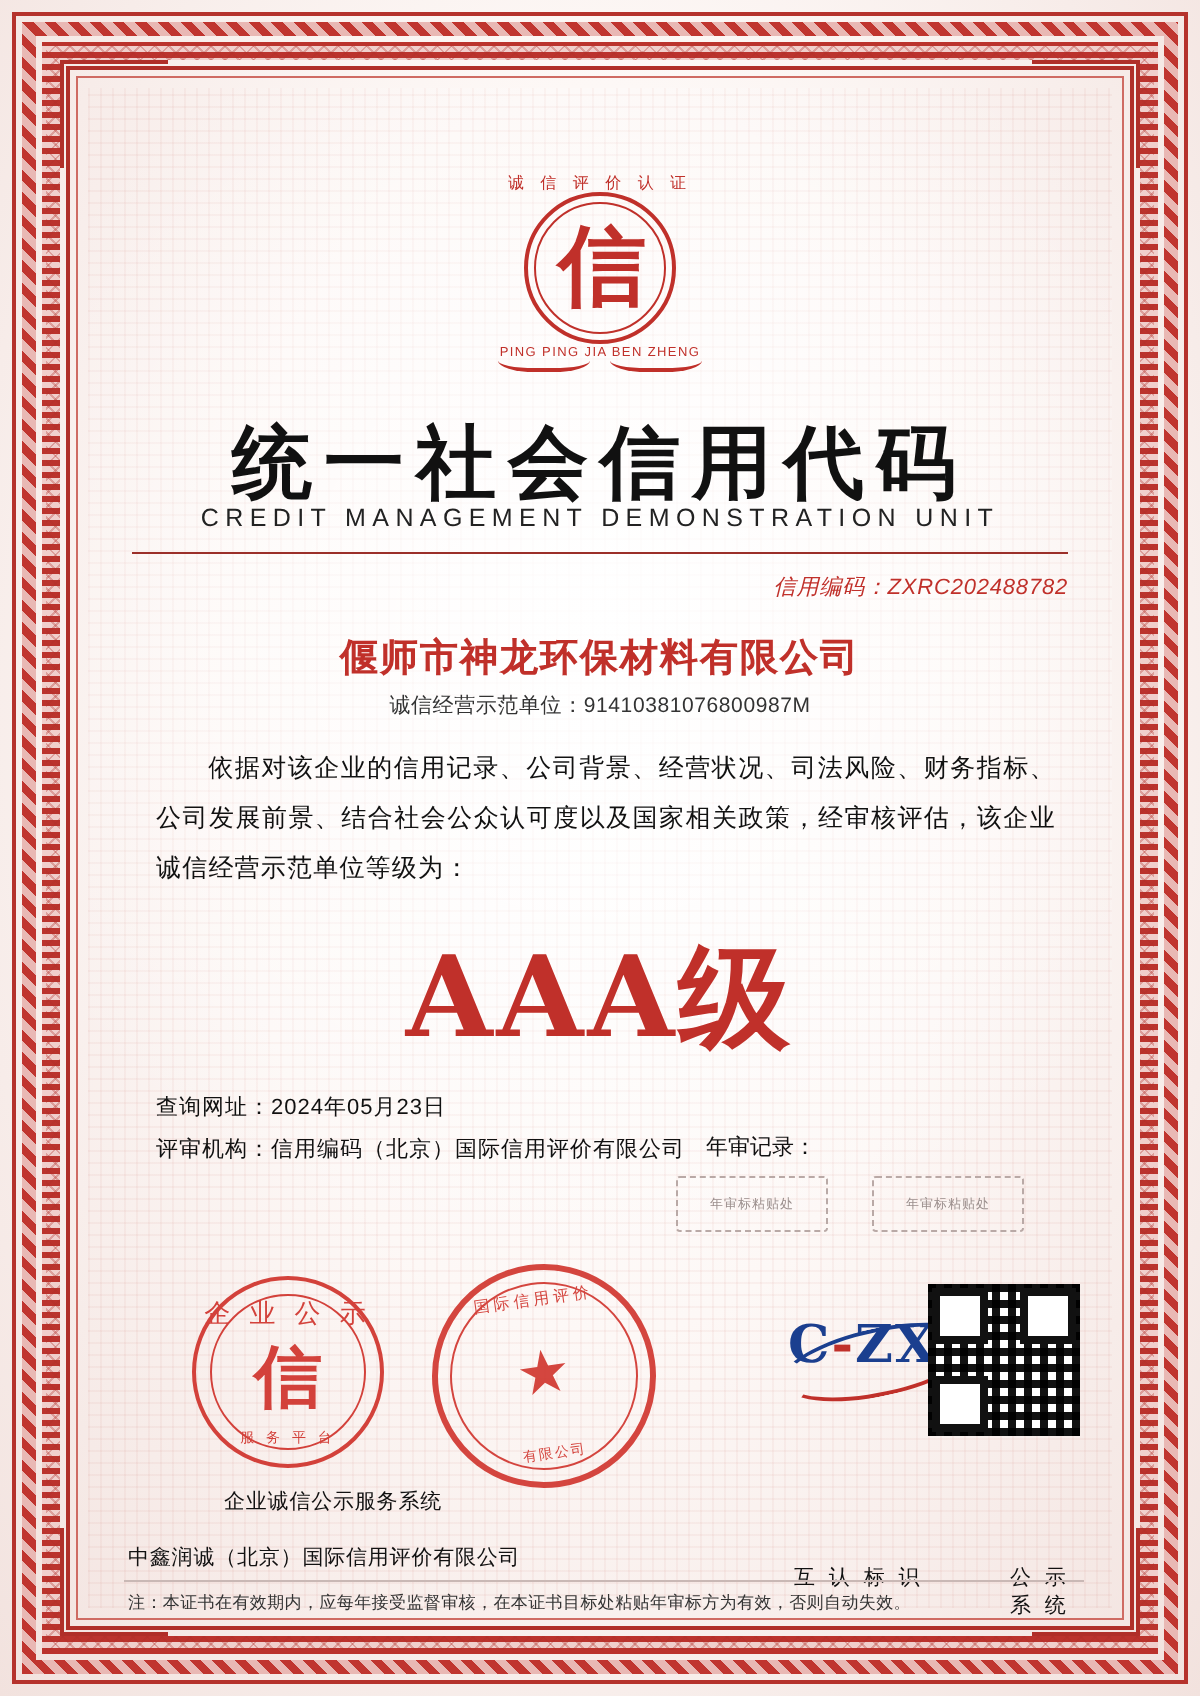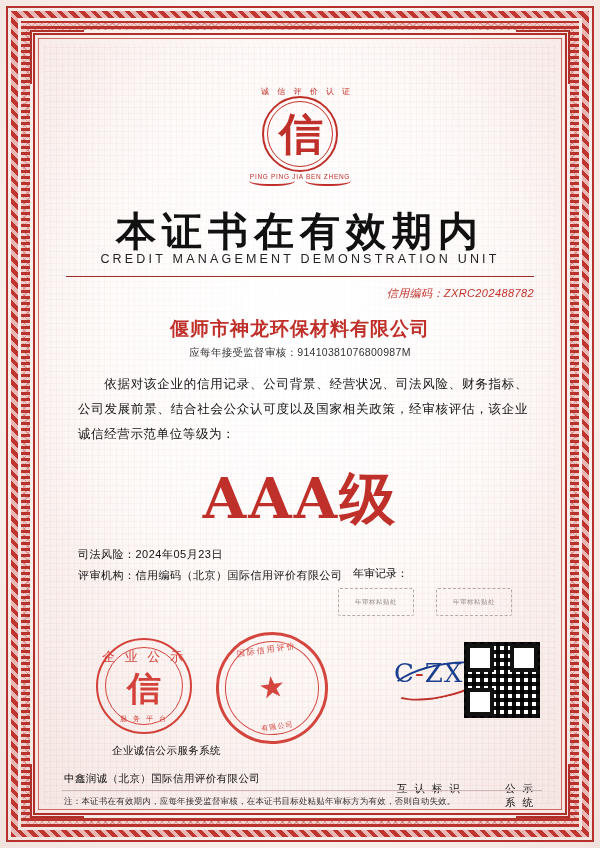--- a/index.html
+++ b/index.html
@@ -51,21 +51,21 @@
     position:absolute;left:17px;top:8px;width:76px;height:76px;border-radius:50%;
     border:2.5px solid #c0302a;box-sizing:border-box;}
   .emblem .ring2{
     position:absolute;left:22px;top:13px;width:66px;height:66px;border-radius:50%;
     border:1px solid #c0302a;box-sizing:border-box;}
   .emblem .glyph{
     position:absolute;left:0;top:14px;width:110px;text-align:center;
     font-family:"DejaVu Serif",serif;font-weight:bold;font-size:44px;color:#c0302a;
     line-height:64px;letter-spacing:-2px;}
   .emblem .toptxt{
-    position:absolute;left:16px;top:-2px;width:110px;
+    position:absolute;left:0;top:-2px;width:110px;text-align:center;
     font-size:8px;color:#c0302a;letter-spacing:3px;}
   .emblem .arc{
     position:absolute;left:0;bottom:12px;width:110px;text-align:center;
     font-size:6.5px;color:#c0302a;letter-spacing:.7px;}
   .emblem .wing{
     position:absolute;bottom:6px;width:46px;height:12px;
     border-bottom:2px solid #c0302a;border-radius:0 0 40% 40%;}
   .wing-l{left:4px;} .wing-r{right:4px;}
 
   .title{
@@ -131,21 +131,21 @@
     border:1px solid #d0332c;}
   .seal2 .star{position:absolute;left:50%;top:50%;transform:translate(-50%,-52%);
     font-size:30px;color:#d0332c;line-height:1;}
   .seal2 .s2-top{position:absolute;left:0;top:9px;width:100%;text-align:center;
     font-size:8px;color:#d0332c;letter-spacing:2px;}
   .seal2 .s2-bot{position:absolute;left:0;bottom:9px;width:100%;text-align:center;
     font-size:7px;color:#d0332c;letter-spacing:1px;}
 
   .logo-cez{position:absolute;left:330px;top:22px;width:88px;height:46px;}
   .logo-cez .lg{
-    font-family:"DejaVu Serif",serif;font-weight:normal;font-size:26px;color:#1b3f8f;
+    font-family:"DejaVu Serif",serif;font-weight:bold;font-size:26px;color:#1b3f8f;
     letter-spacing:1px;}
   .logo-cez .lg .dash{color:#c0302a;}
   .logo-cez .swoosh{
     position:absolute;left:-4px;top:6px;width:96px;height:30px;
     border:2px solid #1b3f8f;border-radius:50%;
     border-color:#1b3f8f transparent #c0302a transparent;transform:rotate(-12deg);}
 
   .qr{position:absolute;right:2px;top:6px;width:76px;height:76px;
     background-color:#fff;
     background-image:
@@ -188,35 +188,35 @@
     <div class="emblem">
       <div class="toptxt">诚 信 评 价 认 证</div>
       <div class="ring"></div>
       <div class="ring2"></div>
       <div class="glyph">信</div>
       <div class="wing wing-l"></div>
       <div class="wing wing-r"></div>
       <div class="arc">PING PING JIA BEN ZHENG</div>
     </div>
 
-    <div class="title">本证书在有效期内</div>
+    <div class="title">统一社会信用代码</div>
     <div class="subtitle">CREDIT MANAGEMENT DEMONSTRATION UNIT</div>
     <div class="rule"></div>
 
     <div class="code-line">信用编码：ZXRC202488782</div>
 
     <div class="company">偃师市神龙环保材料有限公司</div>
-    <div class="uscc">应每年接受监督审核：91410381076800987M</div>
+    <div class="uscc">诚信经营示范单位：91410381076800987M</div>
 
     <div class="body-text"><span class="indent"></span><span>依据对该企业的信用记录、公司背景、经营状况、司法风险、财务指标、公司发展前景、结合社会公众认可度以及国家相关政策，经审核评估，该企业诚信经营示范单位等级为：</span></div>
 
     <div class="grade">AAA级</div>
 
     <div class="meta">
-      <div class="lbl">司法风险：2024年05月23日</div>
+      <div class="lbl">查询网址：2024年05月23日</div>
       <div class="lbl">评审机构：信用编码（北京）国际信用评价有限公司</div>
     </div>
 
     <div class="review">年审记录：</div>
     <div class="stamps">
       <div class="stamp-box">年审标粘贴处</div>
       <div class="stamp-box">年审标粘贴处</div>
     </div>
 
     <div class="seal-row">

